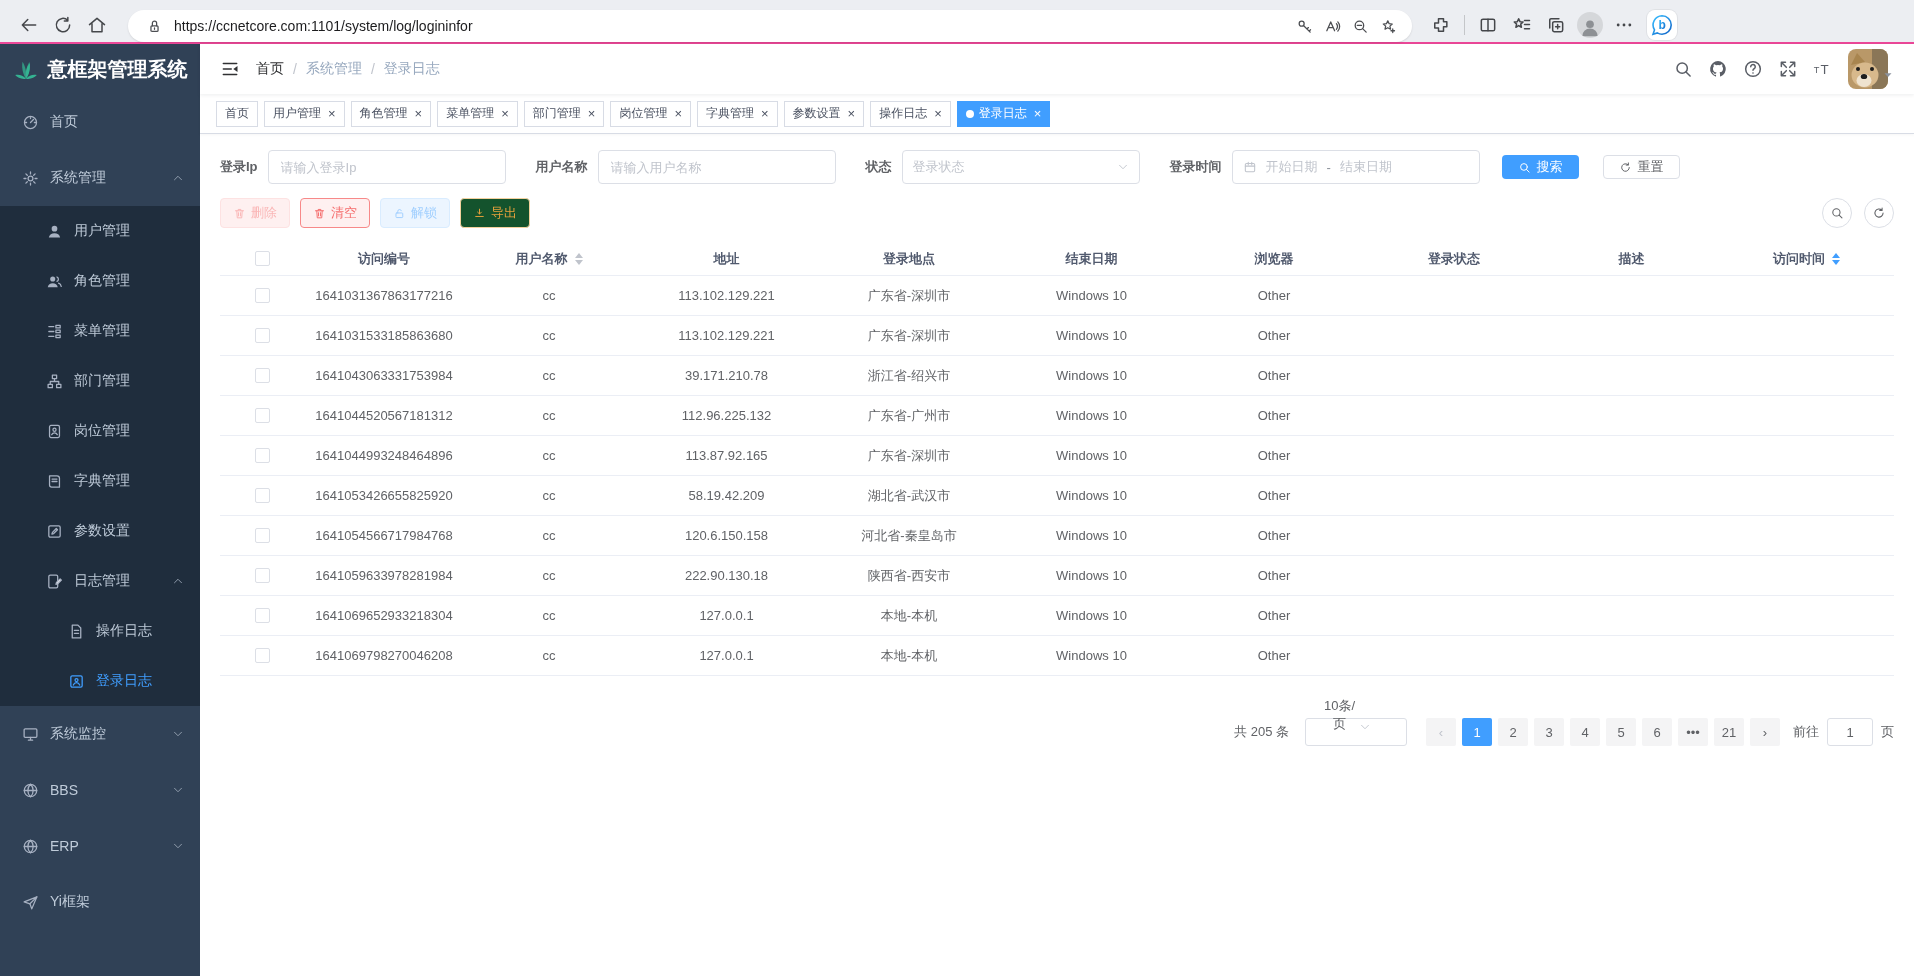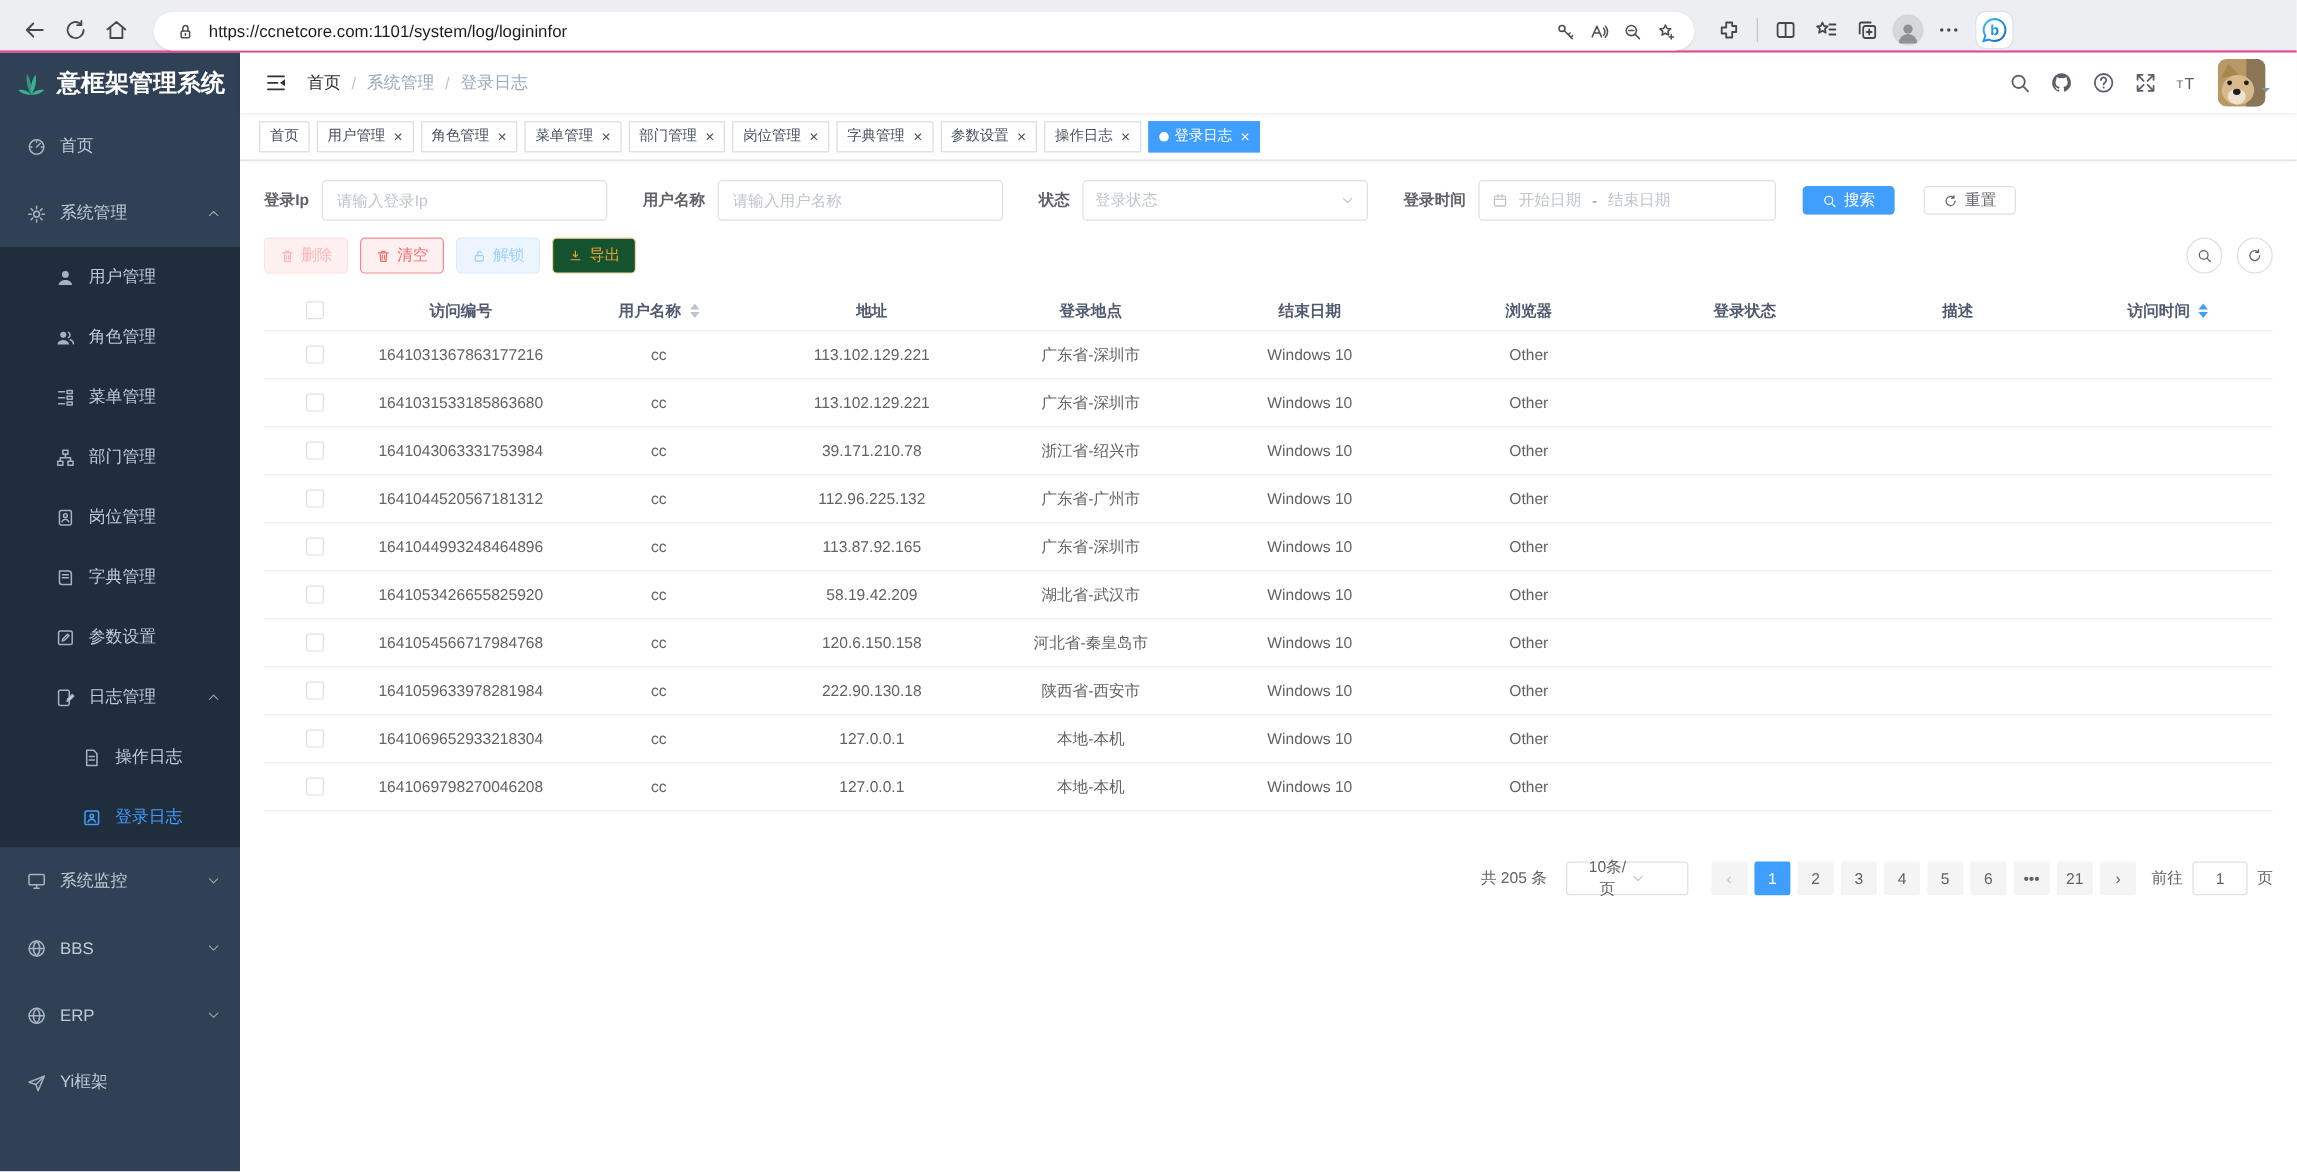--- a/index.html
+++ b/index.html
@@ -96,21 +96,21 @@
 .checkbox{width:15px;height:15px;border:1px solid #dcdfe6;border-radius:2px;background:#fff;cursor:pointer;display:inline-block}
 .sort{display:inline-flex;flex-direction:column;gap:2px;margin-left:5px}
 .sort i{width:0;height:0;border-left:4px solid transparent;border-right:4px solid transparent;display:block}
 .sort .up{border-bottom:5px solid #c0c4cc}
 .sort .down{border-top:5px solid #c0c4cc}
 .sort.active .up{border-bottom-color:#409eff}
 .sort.active .down{border-top-color:#409eff}
 
 .pagination{margin-top:42px;display:flex;justify-content:flex-end;align-items:center;font-size:13px;color:#606266}
 .pg-total{margin-right:16px}
-.pg-size{width:102px;height:28px;border:1px solid #dcdfe6;border-radius:3px;display:flex;align-items:center;padding:0 8px 0 14px;margin-right:16px;color:#606266;cursor:pointer}
+.pg-size{width:102px;height:28px;border:1px solid #dcdfe6;border-radius:3px;display:flex;align-items:flex-end;padding:0 8px 12px 14px;margin-right:16px;color:#606266;cursor:pointer}
 .pg-size span{flex:1;text-align:center}
 .pg-btn{min-width:30px;height:28px;background:#f4f4f5;border-radius:2px;margin:0 3px;display:inline-flex;align-items:center;justify-content:center;color:#606266;cursor:pointer;padding:0 4px;border:none;font-size:13px}
 .pg-btn.active{background:#409eff;color:#fff}
 .pg-btn.prev{color:#c0c4cc}
 .pg-jump{display:flex;align-items:center;gap:8px;margin-left:10px}
 .pg-input{width:46px;height:28px;border:1px solid #dcdfe6;border-radius:3px;text-align:center;font-size:13px;color:#606266;outline:none}
 </style>
 </head>
 <body>
 

